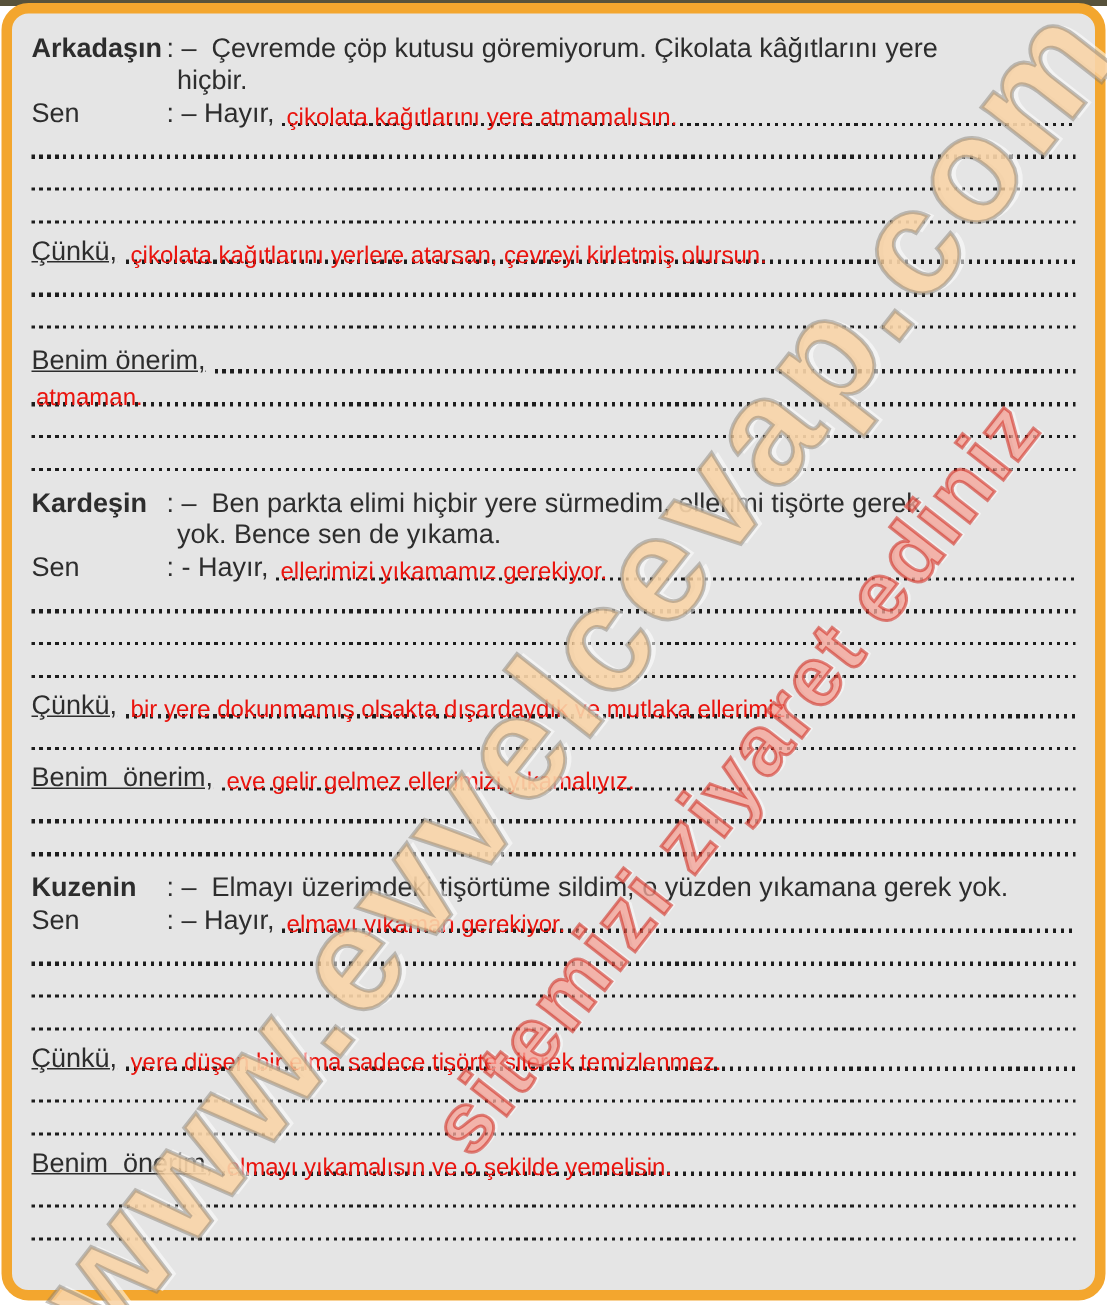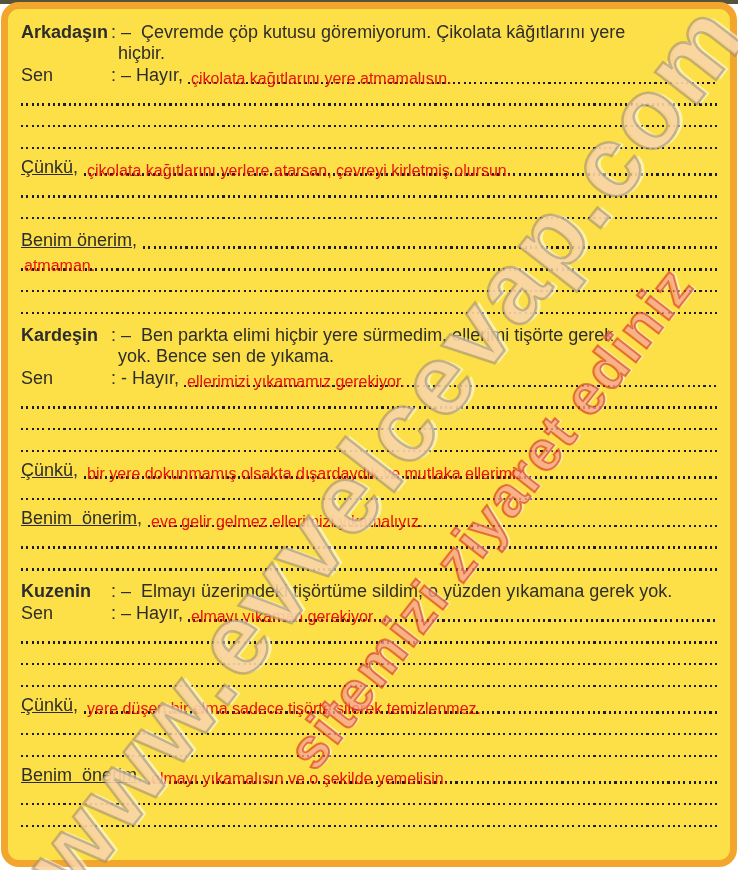--- a/index.html
+++ b/index.html
@@ -17,21 +17,21 @@
     overflow:hidden;
   }
   .top-strip{
     position:absolute;top:0;left:0;right:0;height:4px;
     background:#57523B;z-index:1;
   }
   .frame{
     position:absolute;left:1px;top:2px;right:1px;bottom:3px;
     border:7px solid var(--orange);
     border-radius:18px;
-    background:#fde047;
+    background:#e5e5e5;
     z-index:2;
     overflow:hidden;
   }
   .content{
     position:relative;
     padding:12px 13px 0 13px;
     color:var(--ink);
     font-size:18px;
   }
   .row{

